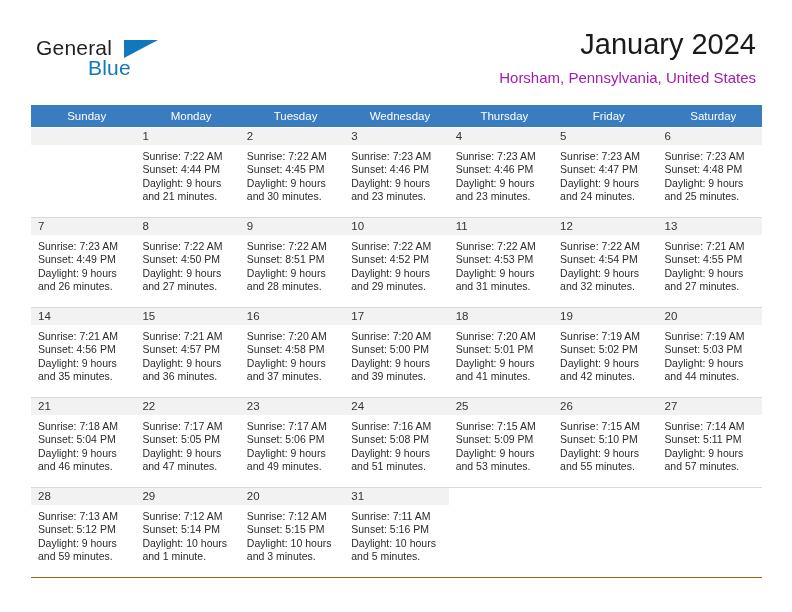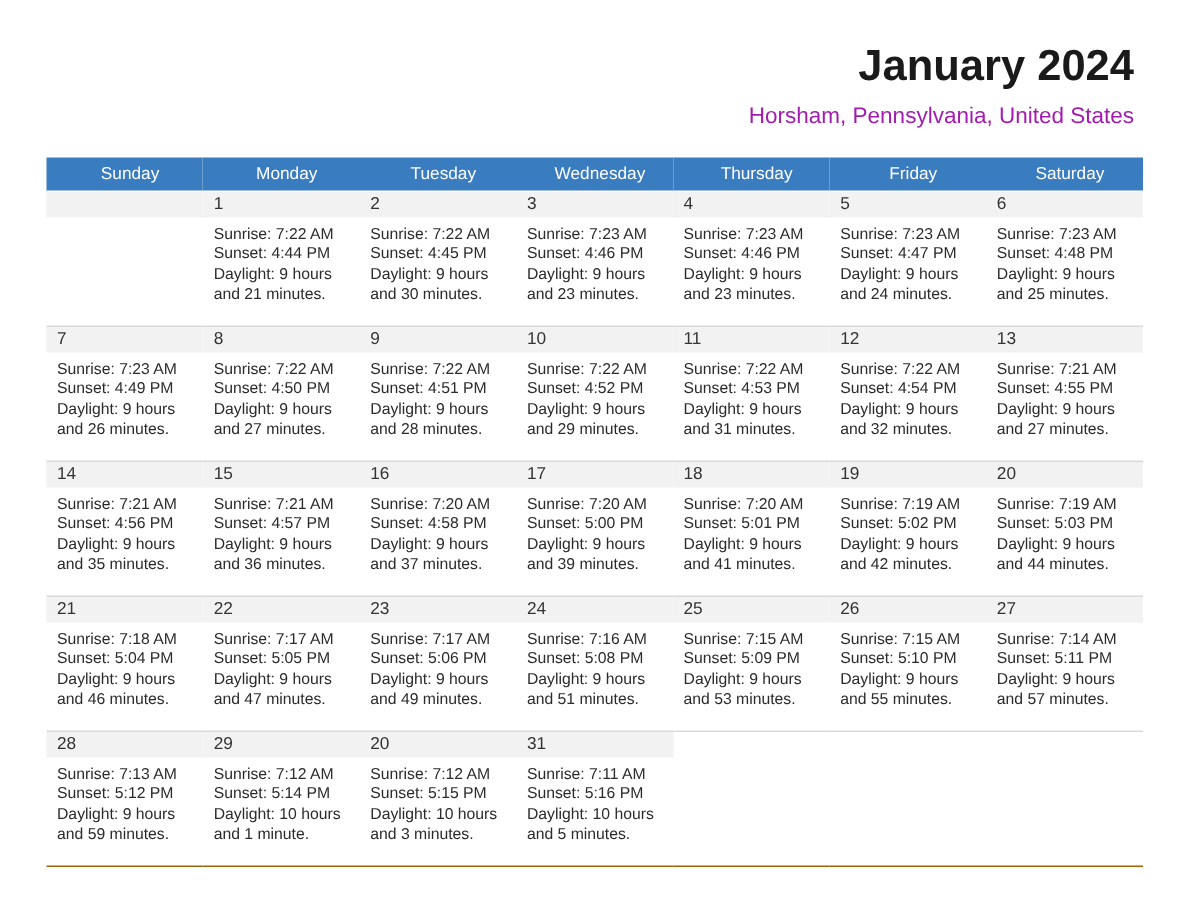--- a/index.html
+++ b/index.html
@@ -66,21 +66,21 @@
   }
 
   .title-block {
     position: absolute;
     right: 36px;
     top: 26px;
     text-align: right;
   }
   .month-title {
     font-size: 29px;
-    font-weight: bold;
+    font-weight: normal;
     color: #1a1a1a;
     line-height: 36px;
     white-space: nowrap;
   }
   .location {
     margin-top: 6px;
     font-size: 15px;
     color: #a21caf;
     line-height: 19px;
     white-space: nowrap;
@@ -152,20 +152,25 @@
     border-bottom: 1px solid #a16207;
   }
 </style>
 </head>
 <body>
 
 <div class="page">
 
   <div class="header">
 
+    <div class="logo">
+      <span class="logo-general">General</span>
+      <span class="logo-triangle"></span>
+      <span class="logo-blue">Blue</span>
+    </div>
 
     <div class="title-block">
       <div class="month-title">January 2024</div>
       <div class="location">Horsham, Pennsylvania, United States</div>
     </div>
 
   </div>
 
   <table class="calendar">
     <thead>
@@ -266,21 +271,21 @@
                 <div>Sunset: 4:50 PM</div>
                 <div class="wrap">Daylight: 9 hours and 27 minutes.</div>
               </div>
             </div>
           </td>
           <td>
             <div class="cell-inner">
               <div class="daynum-bar">9</div>
               <div class="details">
                 <div>Sunrise: 7:22 AM</div>
-                <div>Sunset: 4:51 PM</div>
+                <div>Sunset: 8:51 PM</div>
                 <div class="wrap">Daylight: 9 hours and 28 minutes.</div>
               </div>
             </div>
           </td>
           <td>
             <div class="cell-inner">
               <div class="daynum-bar">10</div>
               <div class="details">
                 <div>Sunrise: 7:22 AM</div>
                 <div>Sunset: 4:52 PM</div>

